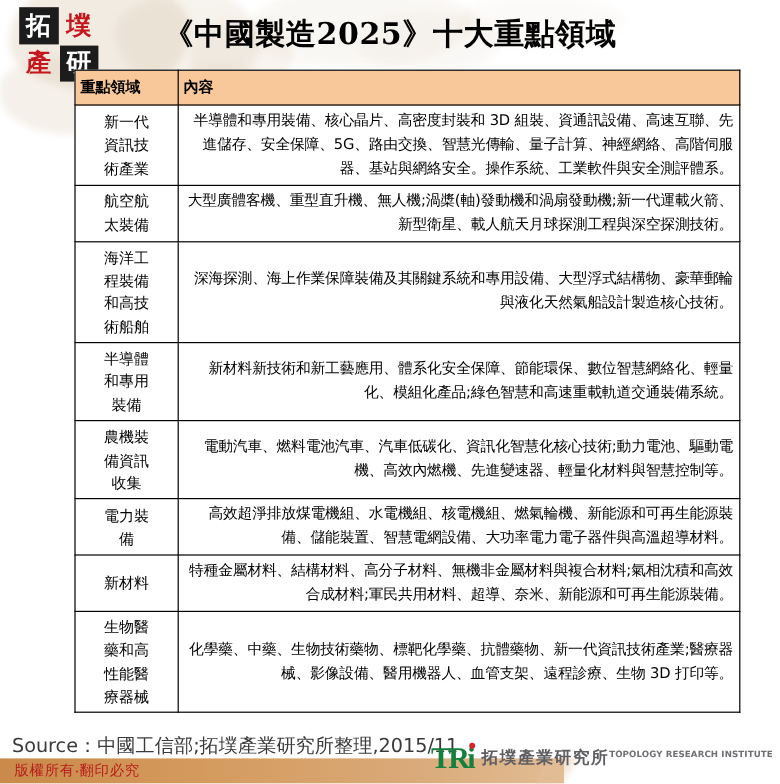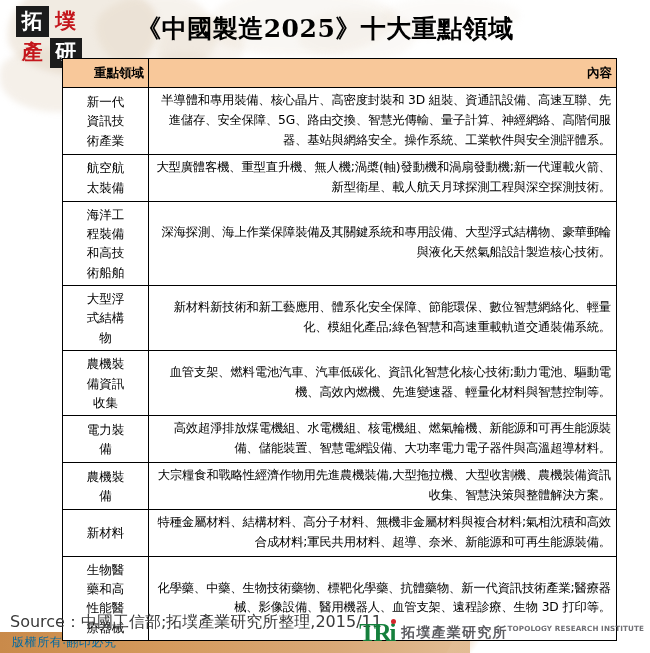--- a/index.html
+++ b/index.html
@@ -97,21 +97,21 @@
     border: 1px solid #000000;
     vertical-align: middle;
     color: #000000;
   }
   #domain-table thead th {
     background: #f8c89a;
     font-size: 12.5px;
     font-weight: bold;
     height: 24px;
     padding: 2px 4px;
-    text-align: right;
+    text-align: left;
   }
   #domain-table col.c-field { width: 86px; }
   #domain-table col.c-content { width: 468px; }
 
   #domain-table td.field {
     text-align: center;
     font-size: 12.5px;
     line-height: 1.55;
     padding: 3px 18px;
     word-break: break-all;
@@ -152,21 +152,21 @@
     right: -18px; top: 0;
     width: 36px; height: 21px;
     background: linear-gradient(100deg, #e2bd95 0%, rgba(226,189,149,0) 75%);
     transform: skewX(-28deg);
   }
   #copyright-text {
     position: absolute;
     left: 12px; top: 633px;
     font-family: Liberation Serif, serif;
     font-size: 12px;
-    color: #0369a1;
+    color: #b91c1c;
     letter-spacing: .6px;
     z-index: 3;
     white-space: nowrap;
   }
 
   
   #tri-logo {
     position: absolute;
     right: 6px;
     top: 617px;
@@ -255,34 +255,30 @@
       </tr>
       <tr>
         <td class="field">航空航太裝備</td>
         <td class="content">大型廣體客機、重型直升機、無人機;渦槳(軸)發動機和渦扇發動機;新一代運載火箭、新型衛星、載人航天月球探測工程與深空探測技術。</td>
       </tr>
       <tr>
         <td class="field">海洋工程裝備和高技術船舶</td>
         <td class="content">深海探測、海上作業保障裝備及其關鍵系統和專用設備、大型浮式結構物、豪華郵輪與液化天然氣船設計製造核心技術。</td>
       </tr>
       <tr>
-        <td class="field">大型浮式結構物</td>
+        <td class="field">半導體和專用裝備</td>
         <td class="content">新材料新技術和新工藝應用、體系化安全保障、節能環保、數位智慧網絡化、輕量化、模組化產品;綠色智慧和高速重載軌道交通裝備系統。</td>
       </tr>
       <tr>
         <td class="field">農機裝備資訊收集</td>
-        <td class="content">血管支架、燃料電池汽車、汽車低碳化、資訊化智慧化核心技術;動力電池、驅動電機、高效內燃機、先進變速器、輕量化材料與智慧控制等。</td>
+        <td class="content">電動汽車、燃料電池汽車、汽車低碳化、資訊化智慧化核心技術;動力電池、驅動電機、高效內燃機、先進變速器、輕量化材料與智慧控制等。</td>
       </tr>
       <tr>
         <td class="field">電力裝備</td>
         <td class="content">高效超淨排放煤電機組、水電機組、核電機組、燃氣輪機、新能源和可再生能源裝備、儲能裝置、智慧電網設備、大功率電力電子器件與高溫超導材料。</td>
-      </tr>
-      <tr>
-        <td class="field">農機裝備</td>
-        <td class="content">大宗糧食和戰略性經濟作物用先進農機裝備,大型拖拉機、大型收割機、農機裝備資訊收集、智慧決策與整體解決方案。</td>
       </tr>
       <tr>
         <td class="field">新材料</td>
         <td class="content">特種金屬材料、結構材料、高分子材料、無機非金屬材料與複合材料;氣相沈積和高效合成材料;軍民共用材料、超導、奈米、新能源和可再生能源裝備。</td>
       </tr>
       <tr>
         <td class="field">生物醫藥和高性能醫療器械</td>
         <td class="content">化學藥、中藥、生物技術藥物、標靶化學藥、抗體藥物、新一代資訊技術產業;醫療器械、影像設備、醫用機器人、血管支架、遠程診療、生物 3D 打印等。</td>
       </tr>
     </tbody>

